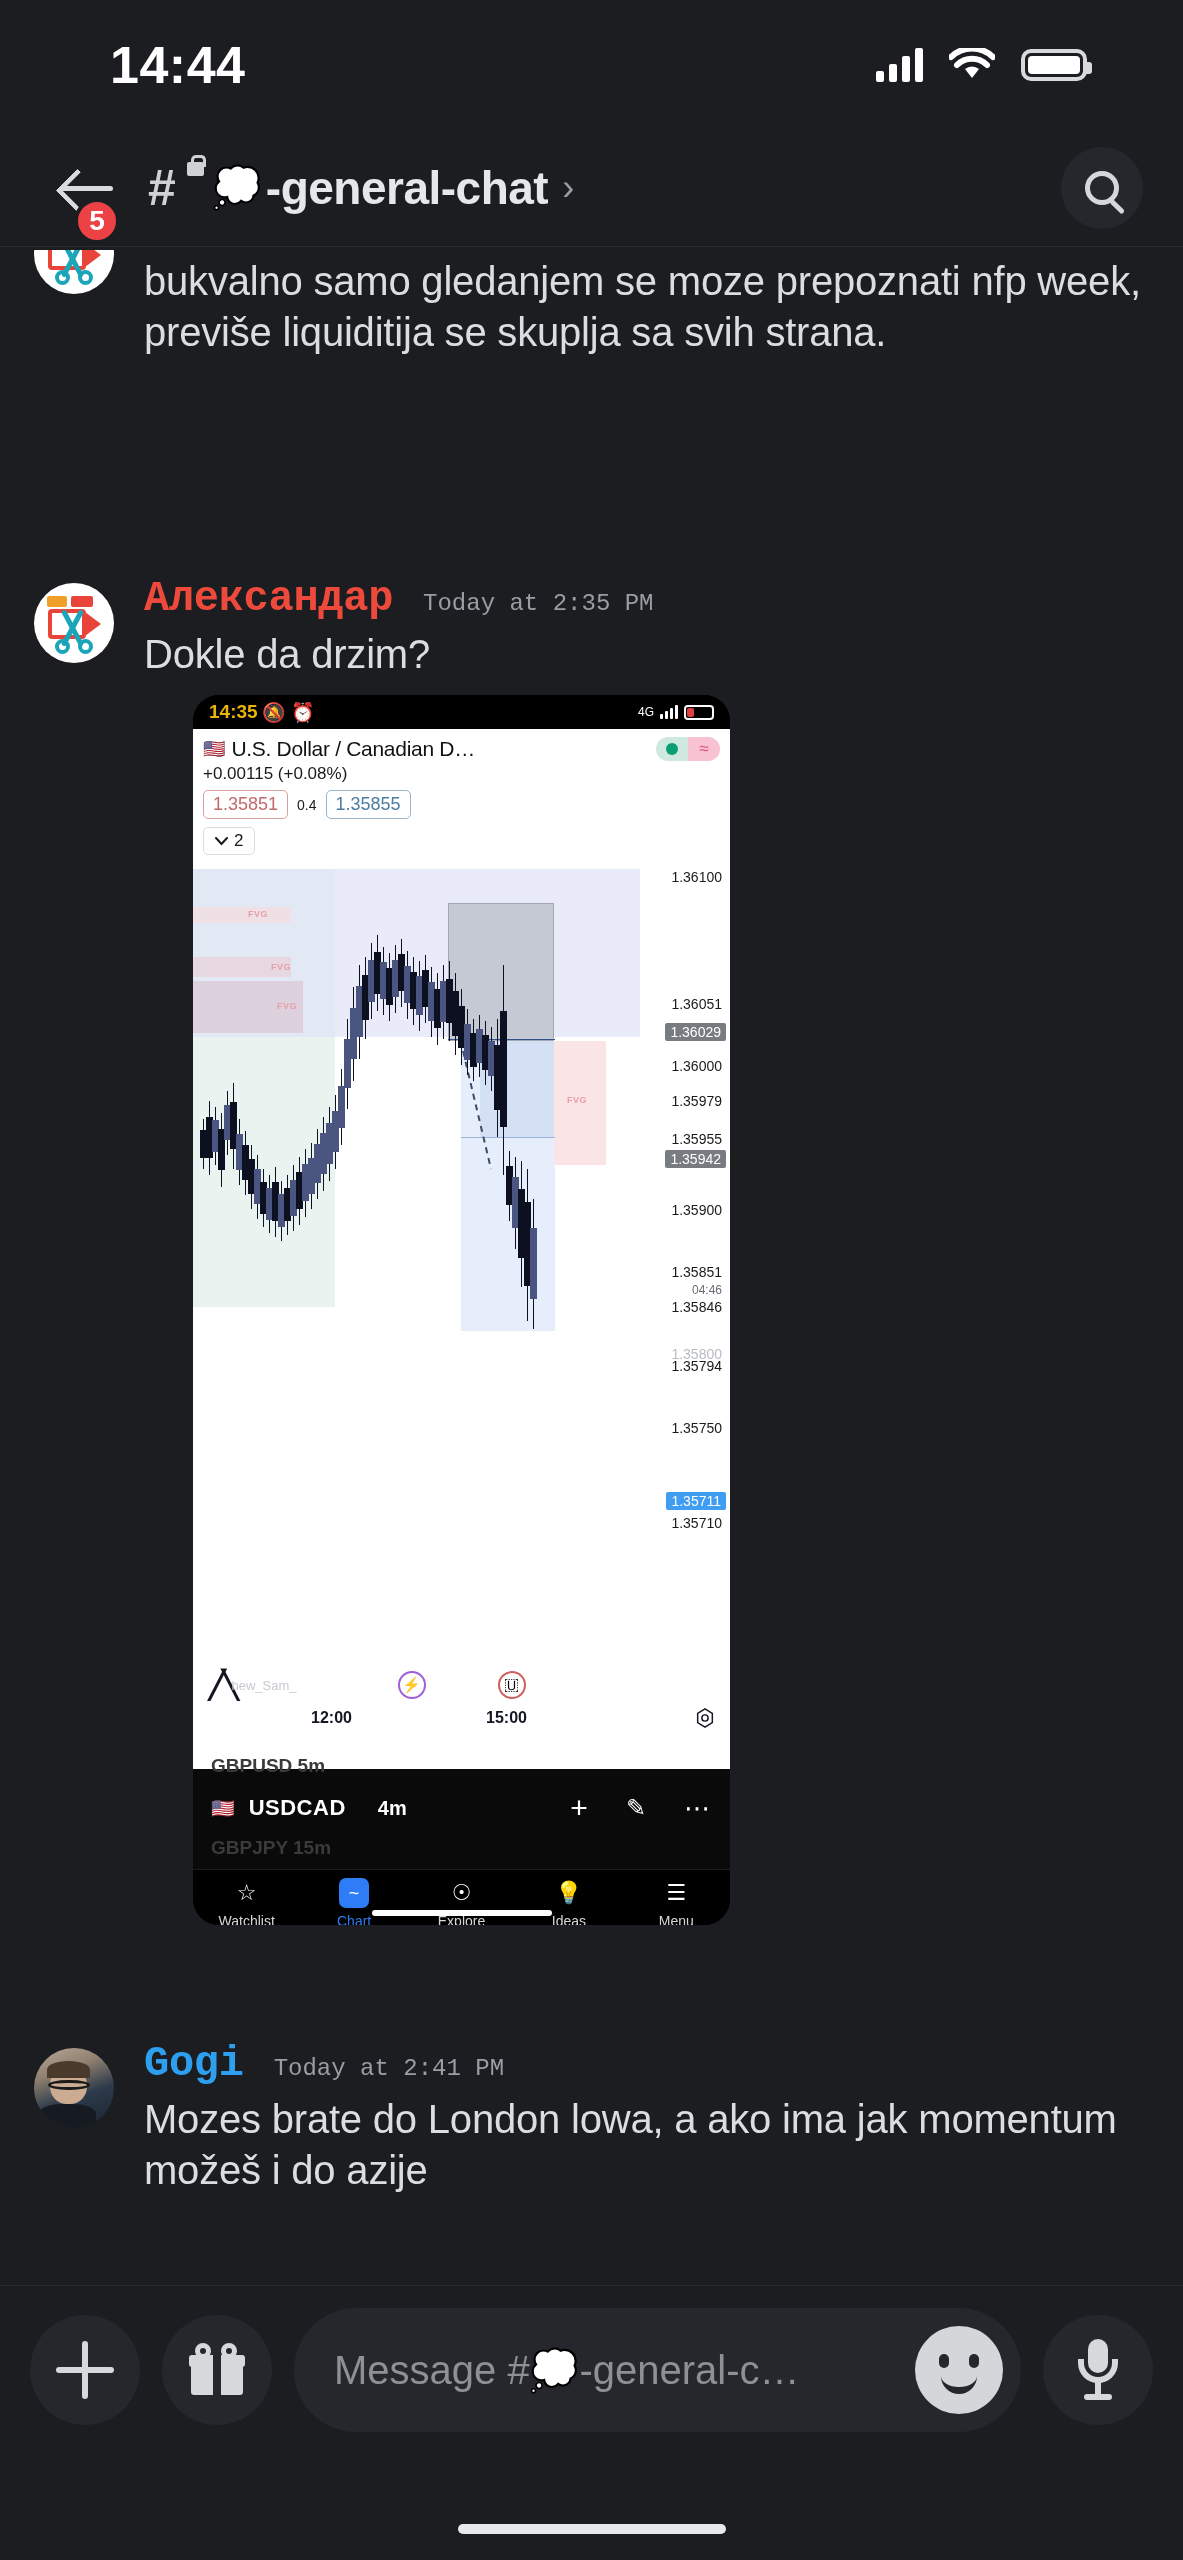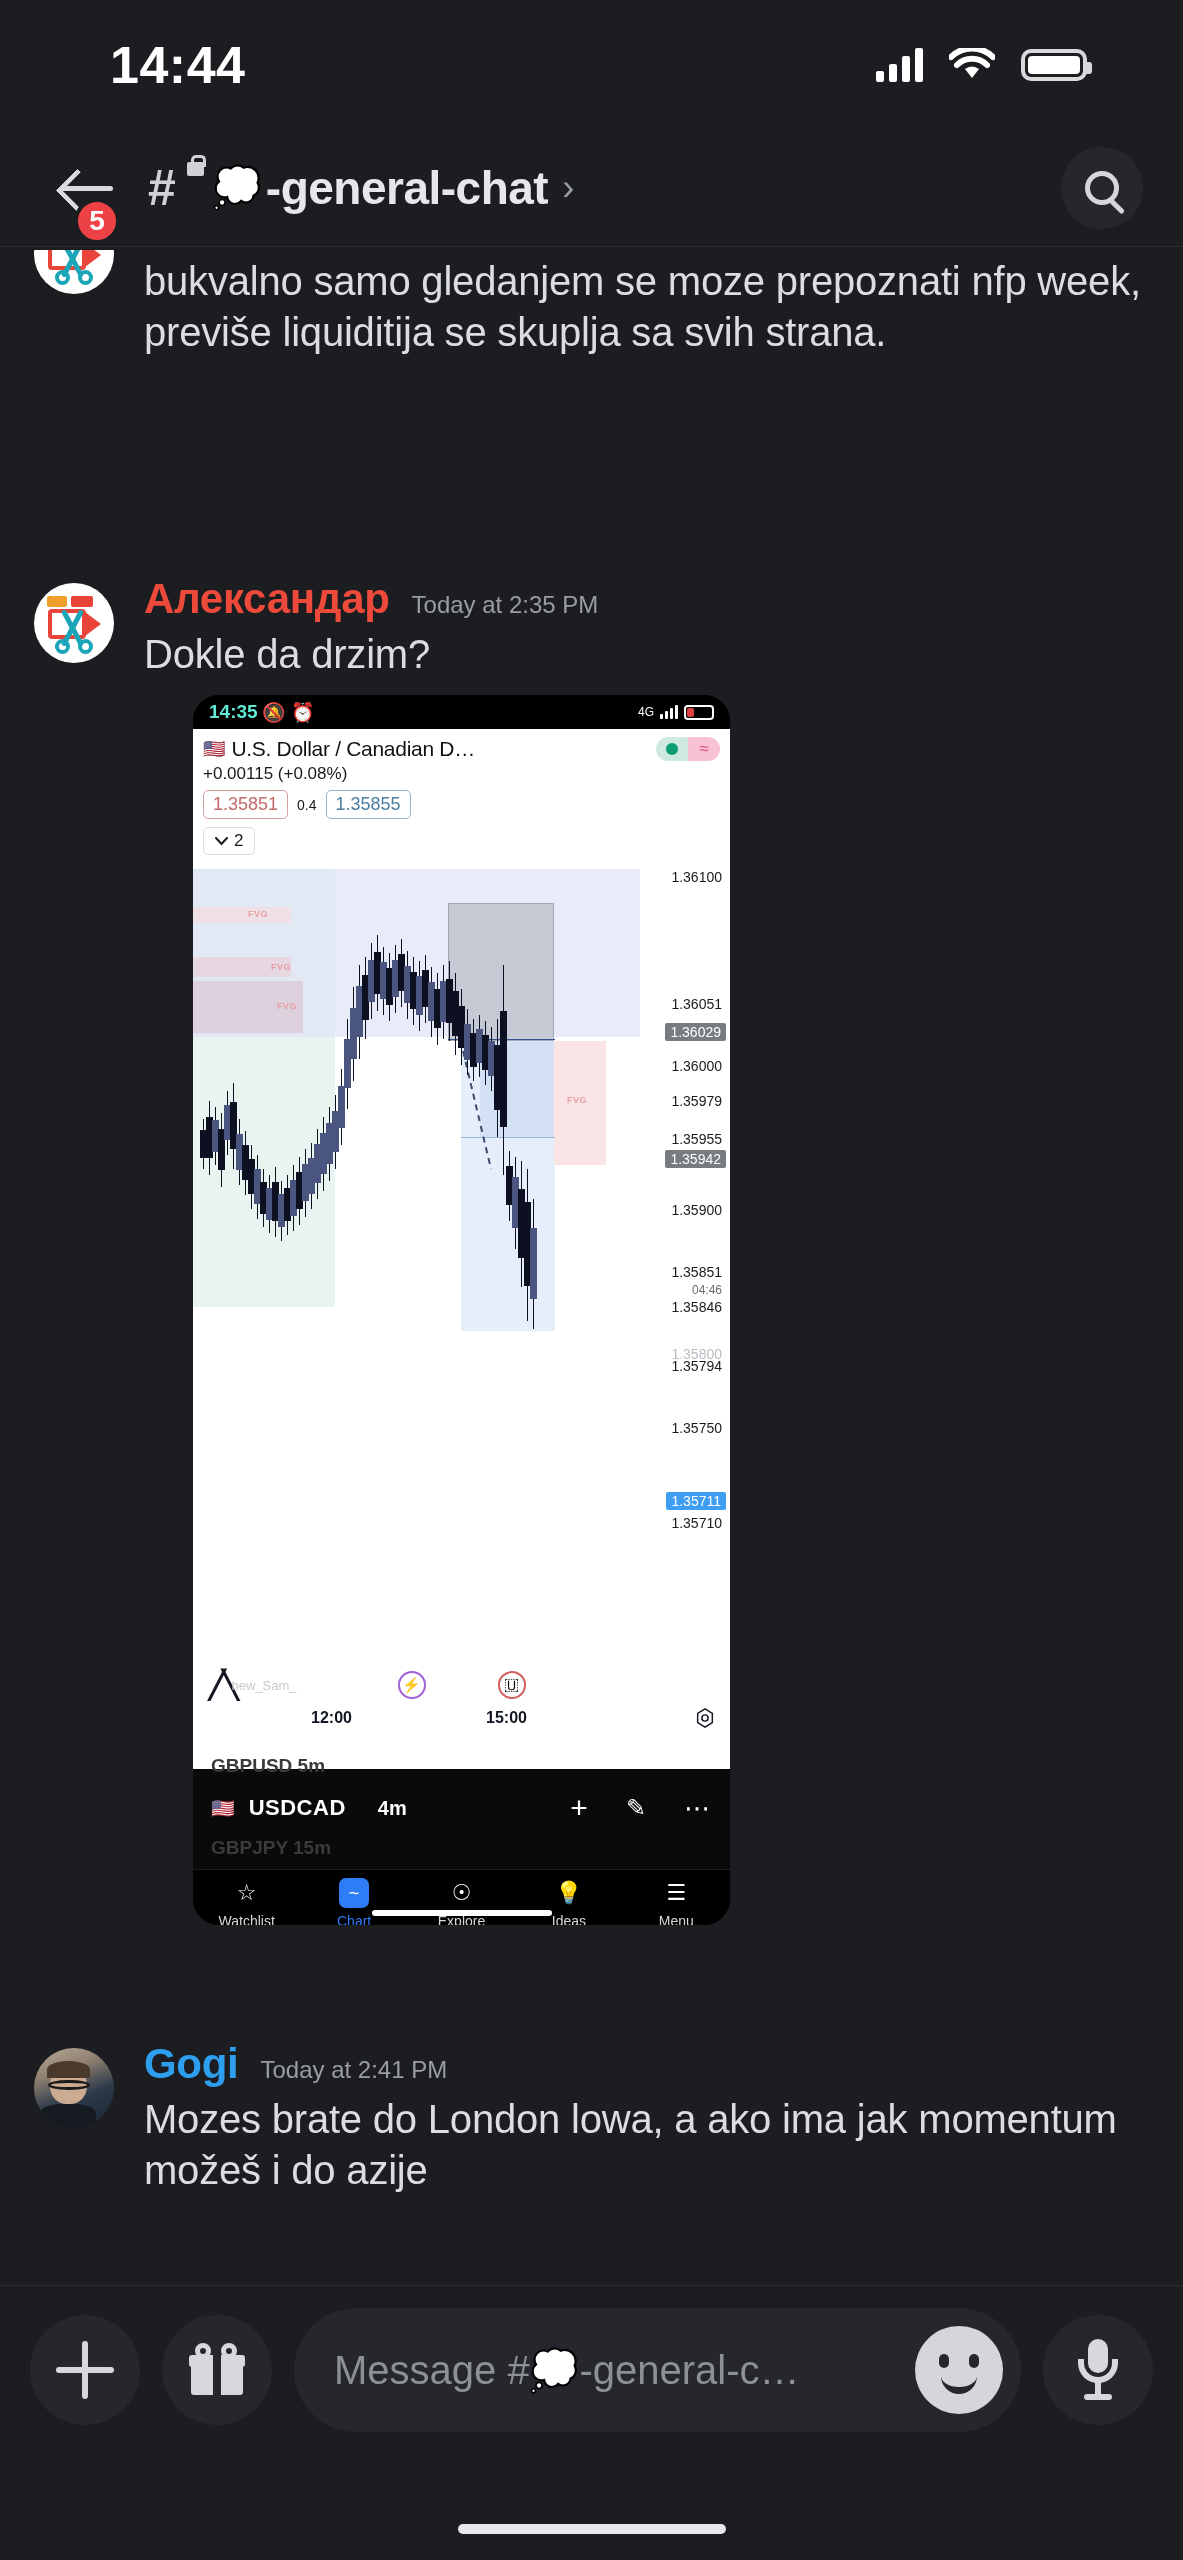--- a/index.html
+++ b/index.html
@@ -53,21 +53,21 @@
   .search-btn {
     width: 82px; height: 82px; border-radius: 41px; background:#25272c;
     display:flex; align-items:center; justify-content:center; flex:none; margin-left:auto;
   }
   .mag { width: 34px; height: 34px; border: 5px solid #d6d7db; border-radius: 50%; position: relative; }
   .mag::after{content:"";position:absolute;right:-12px;bottom:-9px;width:18px;height:5px;background:#d6d7db;transform:rotate(45deg);border-radius:3px;}
   .msg { display:flex; padding: 0 34px 0 34px; }
   .avatar { width: 80px; height: 80px; border-radius: 40px; flex:none; overflow:hidden; background:#fff;
             display:flex; align-items:center; justify-content:center; margin-top: 8px;}
   .body { flex: 1; padding-left: 30px; min-width:0;}
-  .meta { display:flex; align-items:baseline; gap: 22px; }
+  .meta { display:flex; align-items:baseline; gap: 30px; font-family: Liberation Mono, monospace; }
   .uname { font-size: 42px; font-weight: 700; letter-spacing:-0.3px;}
   .uname.red { color:#ed4a3c; }
   .uname.blue { color:#2e9fee; }
   .ts { font-size: 24px; color:#9a9da3; }
   .text { font-size: 40px; color:#dbdde1; line-height: 1.28; padding-top: 6px; letter-spacing:-0.2px;}
 
   
   .clip-msg { position:absolute; top: 250px; left:0; width:1183px; height: 180px; overflow:hidden; }
   .clip-inner { display:flex; padding: 0 34px; }
   .clip-avatar { width: 80px; height: 80px; border-radius:40px; background:#fff; flex:none; margin-top:-36px; position:relative; overflow:hidden;}
@@ -82,21 +82,21 @@
   .sciss .x1{transform:rotate(28deg)} .sciss .x2{transform:rotate(-28deg)}
   .sciss .o1,.sciss .o2{position:absolute;width:15px;height:15px;border:4px solid #1ba5b8;border-radius:50%;bottom:-2px;}
   .sciss .o1{left:10px}.sciss .o2{left:33px}
 
   
   .embed {
     position:absolute; left: 193px; top: 695px; width: 537px; height: 1230px;
     background: #000; border-radius: 26px; overflow: hidden;
   }
   .e-status { height: 34px; display:flex; align-items:center; justify-content:space-between; padding: 0 16px; background:#000; }
-  .e-stat-l { color:#5eead4; font-size: 19px; font-weight:700; display:flex; align-items:center; gap:5px;}
+  .e-stat-l { color:#eab308; font-size: 19px; font-weight:700; display:flex; align-items:center; gap:5px;}
   .e-stat-r { display:flex; align-items:center; gap: 6px; }
   .e-bars { display:flex; align-items:flex-end; gap:2px; height:14px;}
   .e-bars i{display:block;width:3px;background:#fff;border-radius:1px;}
   .e-bars i:nth-child(1){height:5px}.e-bars i:nth-child(2){height:8px}
   .e-bars i:nth-child(3){height:11px}.e-bars i:nth-child(4){height:14px}
   .e-batt{width:30px;height:15px;border:2px solid #fff;border-radius:4px;display:flex;align-items:center;padding:1px;}
   .e-batt b{display:block;height:100%;width:30%;background:#e04040;border-radius:2px;}
 
   .e-white { background:#fff; height: 1040px; position:relative; }
   .e-titlerow{display:flex;align-items:center;padding:8px 10px 0 10px;gap:6px;}

